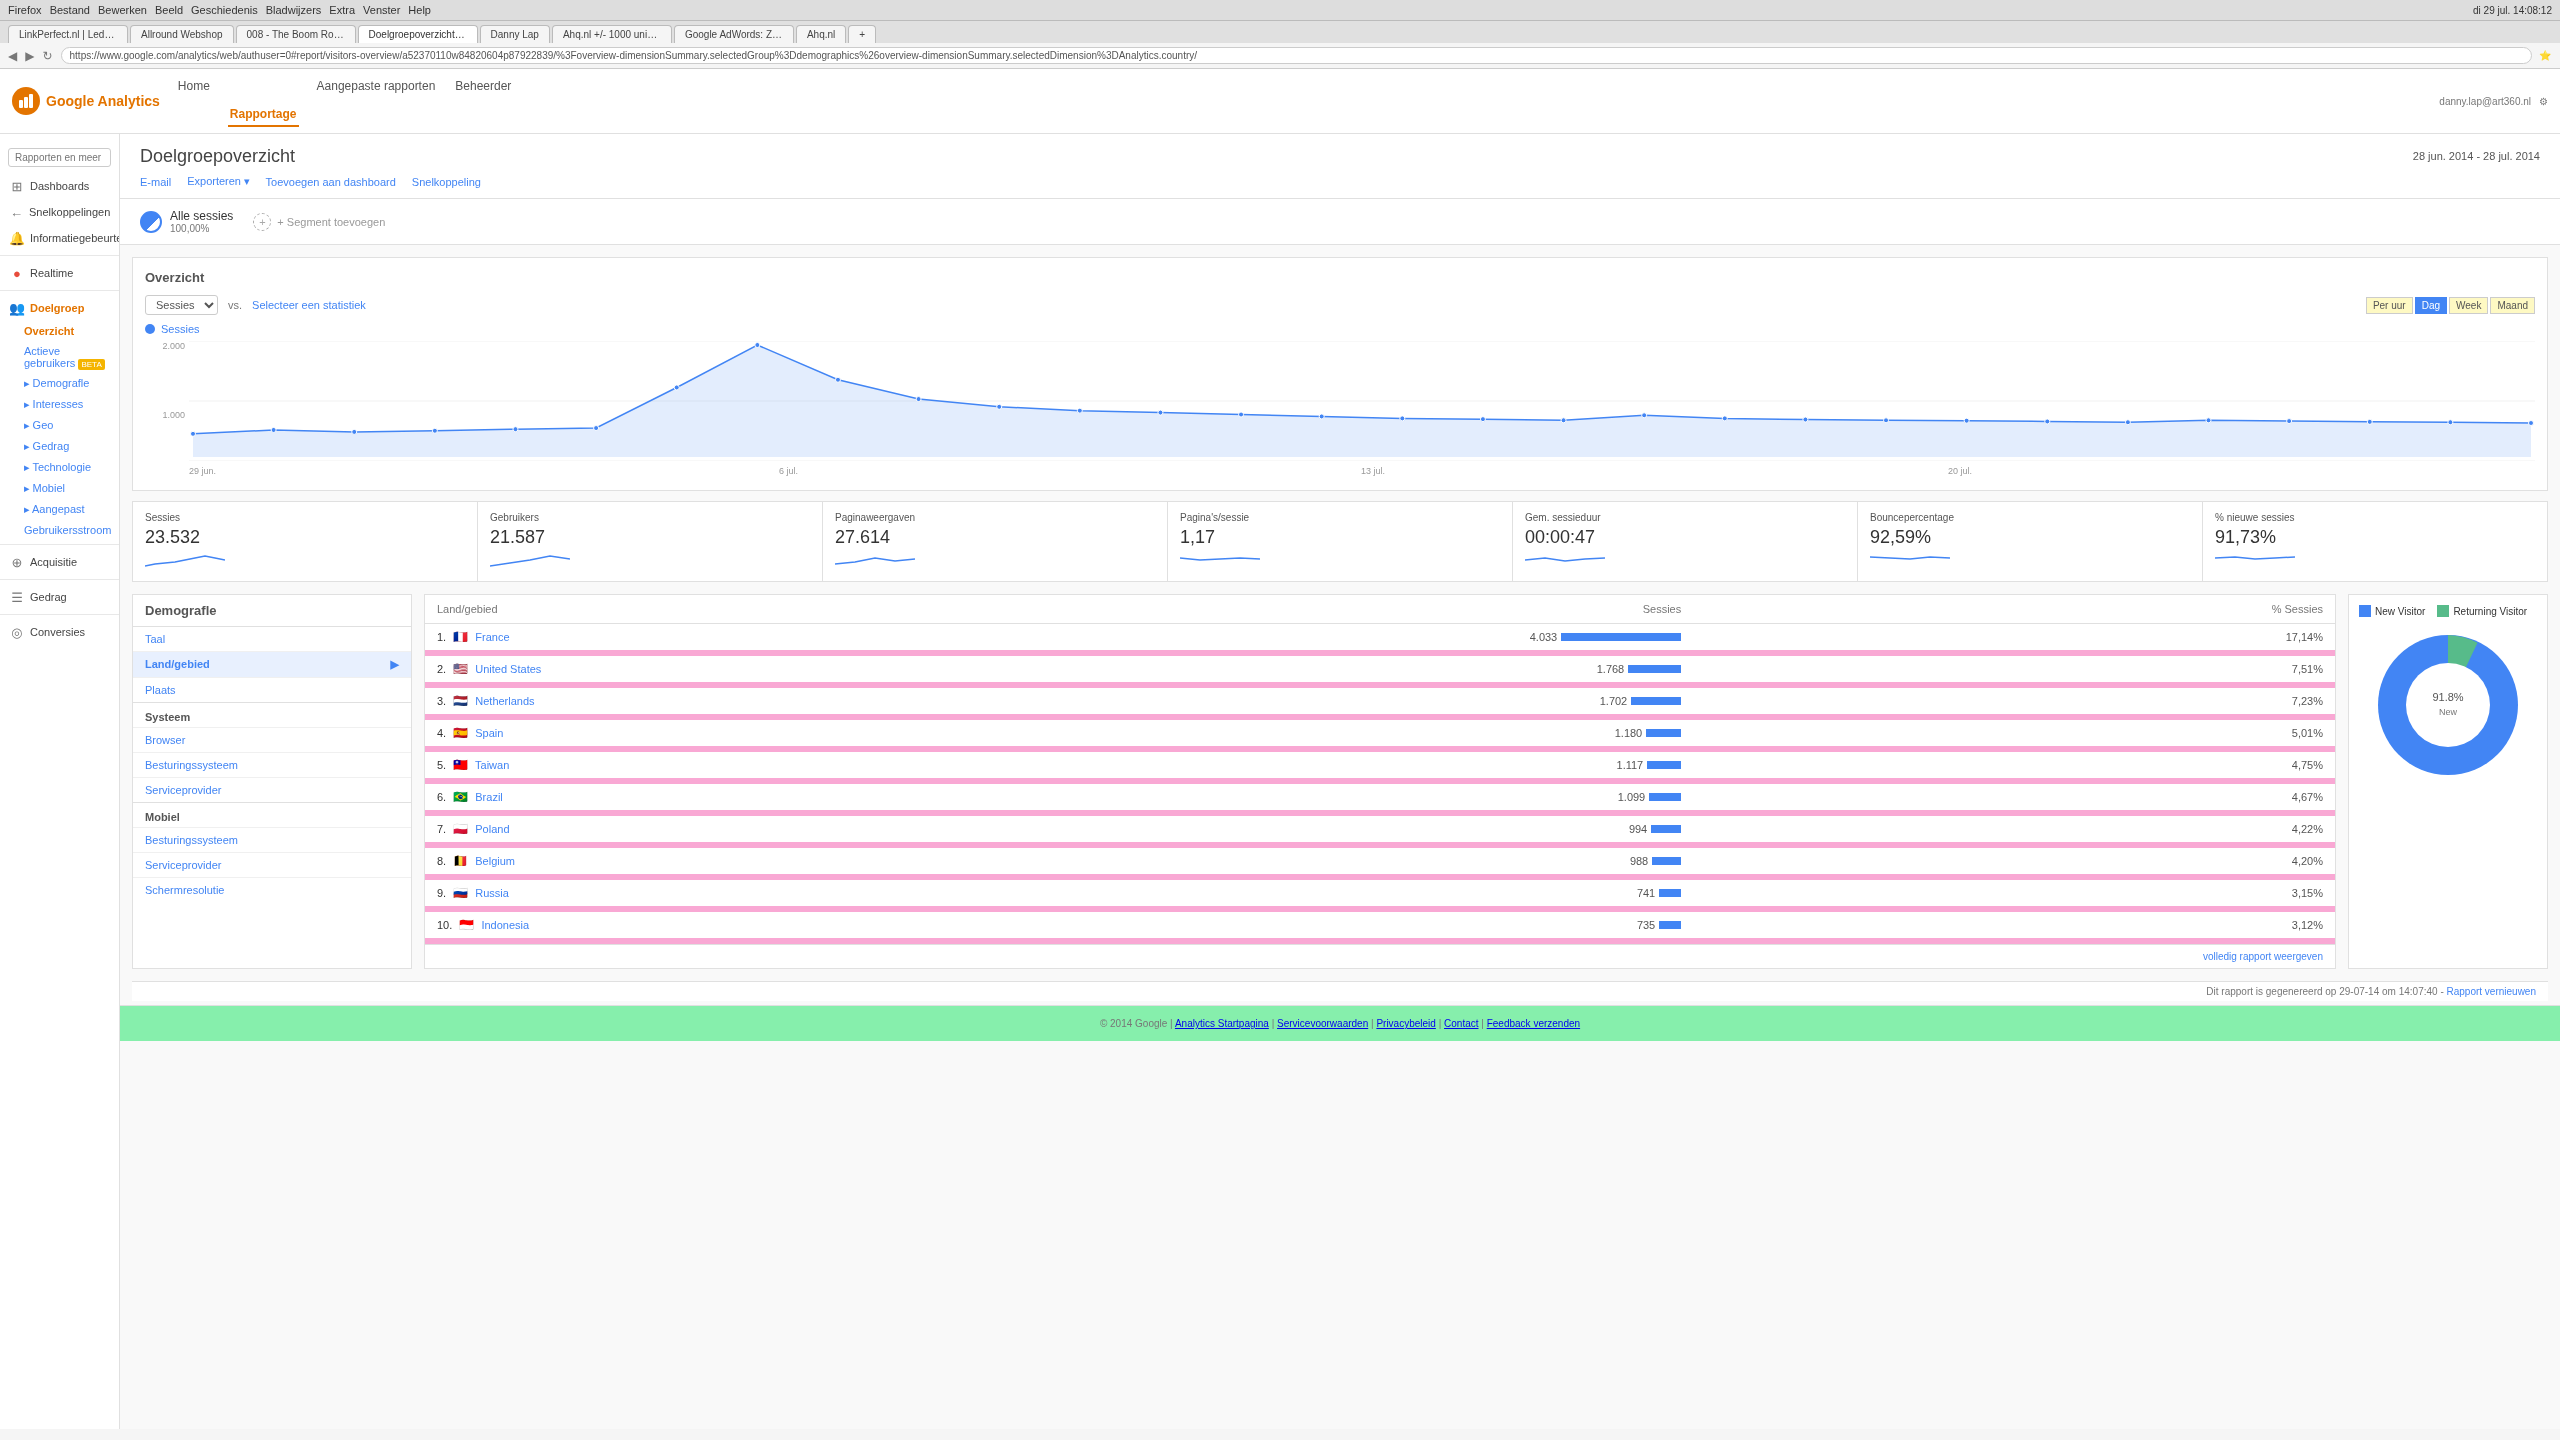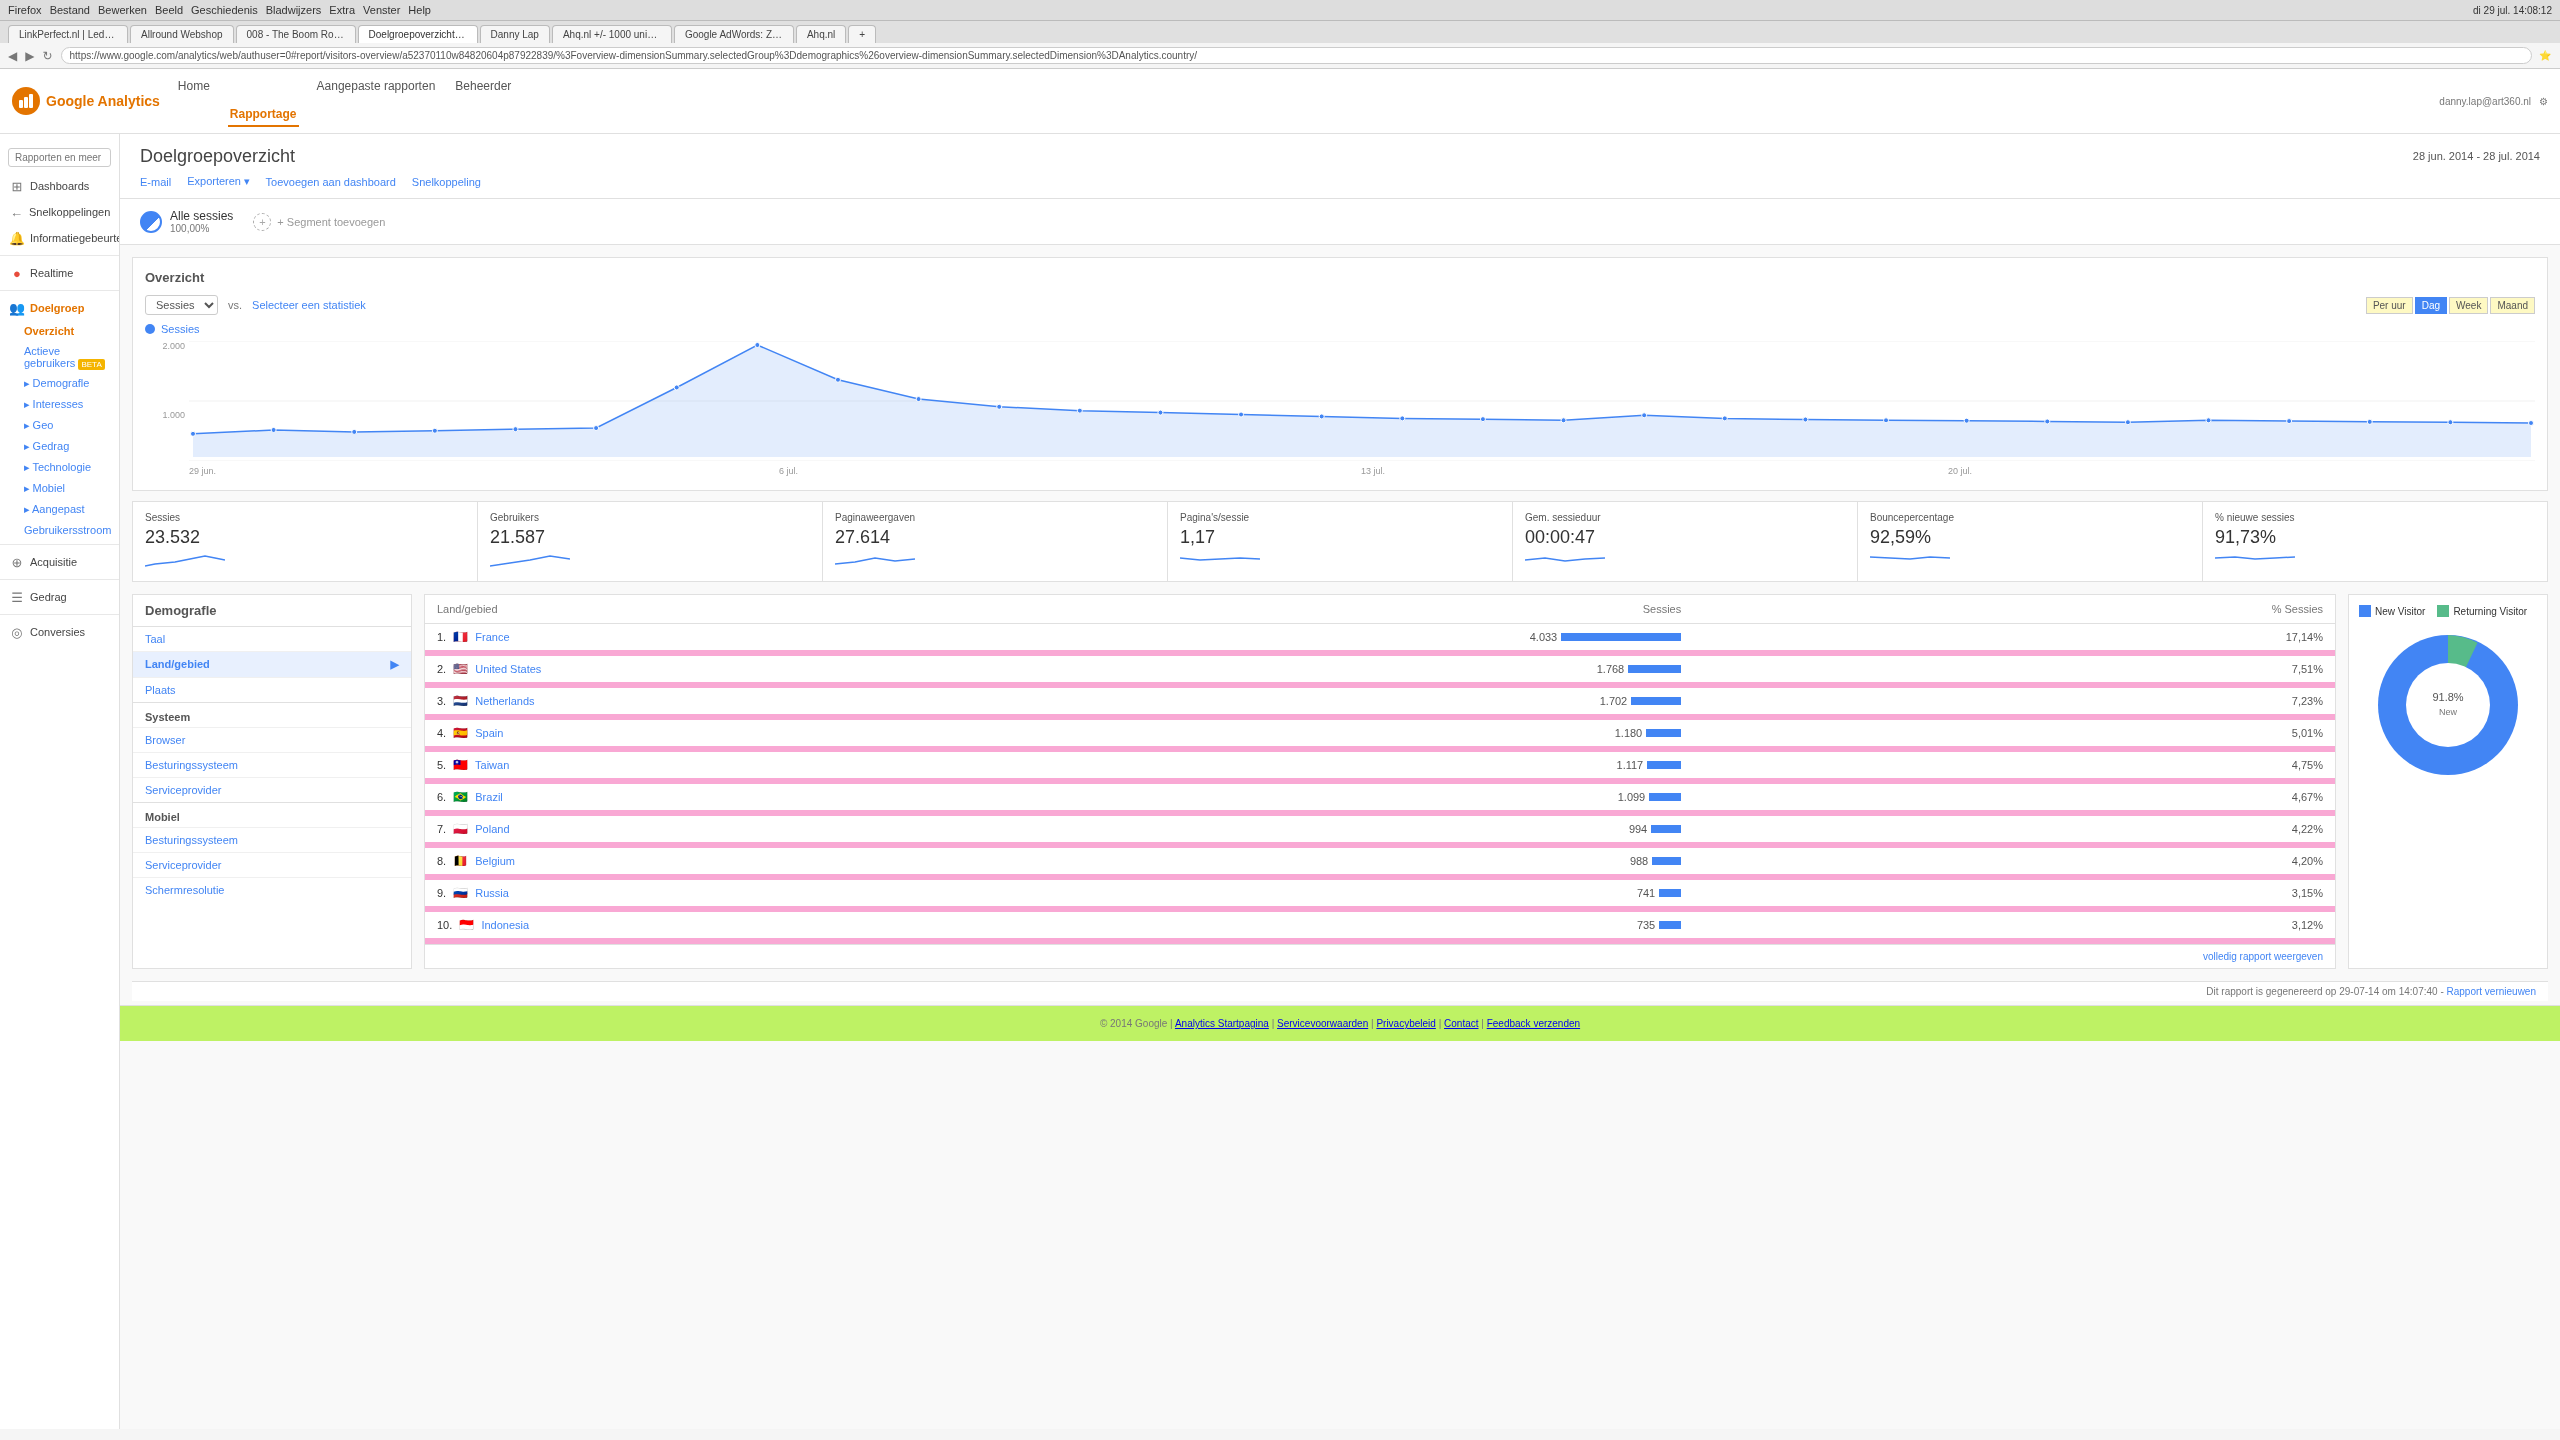--- a/index.html
+++ b/index.html
@@ -69,21 +69,21 @@
     .metric-box:last-child { border-right: none; }
     .metric-label { font-size: 10px; color: #555; margin-bottom: 4px; }
     .metric-value { font-size: 18px; color: #333; font-weight: normal; }
     .demo-table { width: 100%; border-collapse: collapse; }
     .demo-table th { font-size: 11px; color: #777; font-weight: normal; padding: 8px 12px; border-bottom: 1px solid #e0e0e0; text-align: left; }
     .demo-table th.right { text-align: right; }
     .demo-table td { font-size: 11px; padding: 6px 12px; border-bottom: 6px solid #f9a8d4; vertical-align: middle; }
     .demo-table td.right { text-align: right; color: #555; }
 
     
-    .footer { text-align: center; font-size: 10px; color: #777; padding: 12px; background: #bef264; border-top: 1px solid #e0e0e0; }
+    .footer { text-align: center; font-size: 10px; color: #777; padding: 12px; background: #86efac; border-top: 1px solid #e0e0e0; }
 
     .content-relative { position: relative; }
   </style>
 </head>
 <body>
 
 <div class="browser-chrome">
   <span>Firefox</span>
   <span>Bestand</span>
   <span>Bewerken</span>

